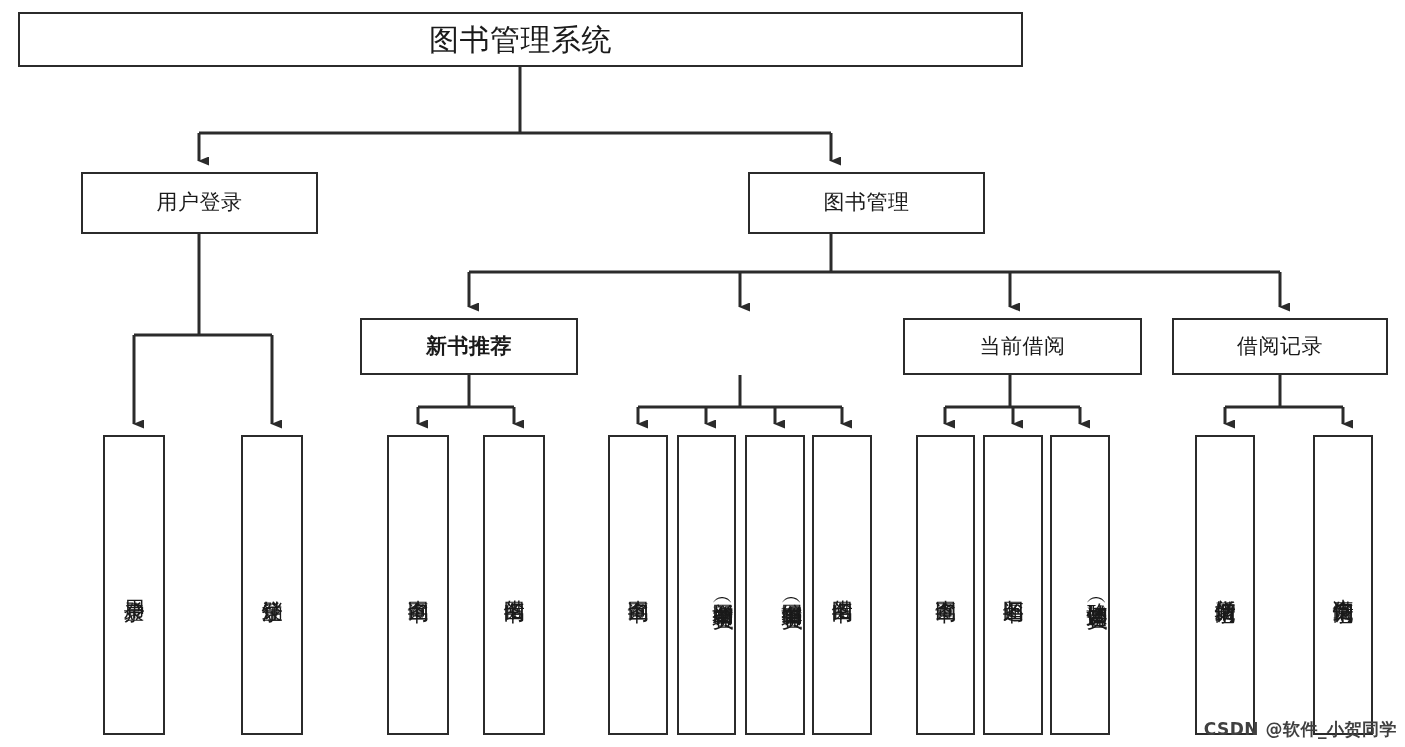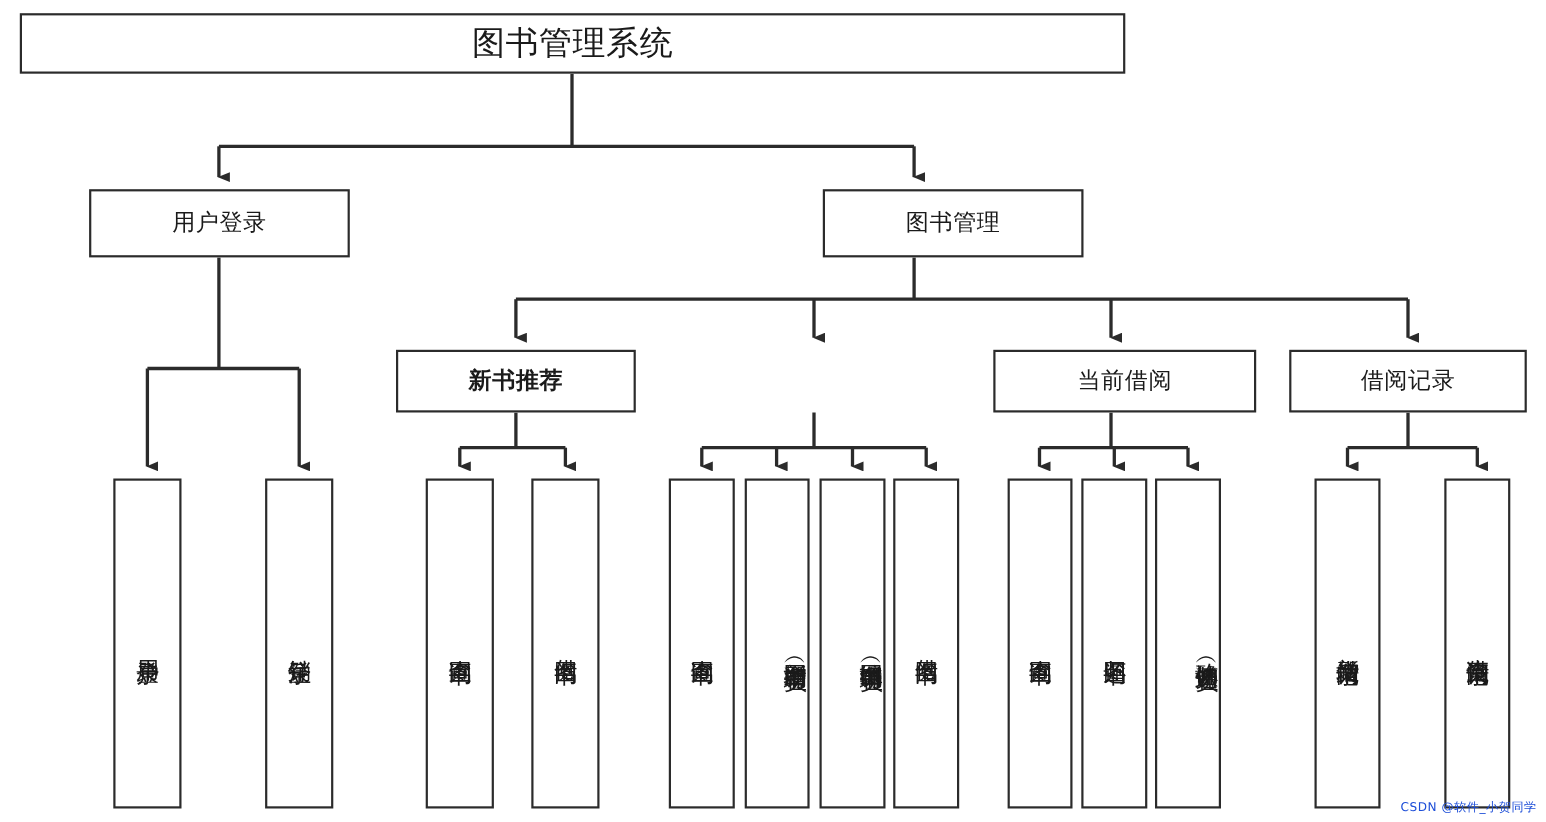--- a/index.html
+++ b/index.html
@@ -61,25 +61,26 @@
   }
   .node-v .vtext {
     writing-mode: vertical-rl;
     text-orientation: upright;
     display: block;
   }
   #watermark {
     position: absolute;
     right: 8px;
     bottom: 6px;
-    font-size: 11px;
-    color: #1d4ed8;
+    font-size: 17px;
+    color: #404040;
     white-space: nowrap;
     letter-spacing: 0.5px;
     font-family: "DejaVu Sans", "Liberation Sans", sans-serif;
+    font-weight: bold;
   }
 </style>
 </head>
 <body>
 
 <div id="diagram-canvas">
 
   <svg id="connector-layer" viewBox="0 0 1405 747" width="1405" height="747" xmlns="http://www.w3.org/2000/svg">
     <defs>
       <marker id="arrowhead" markerWidth="9" markerHeight="11" refX="4.5" refY="10" orient="auto" markerUnits="userSpaceOnUse">

